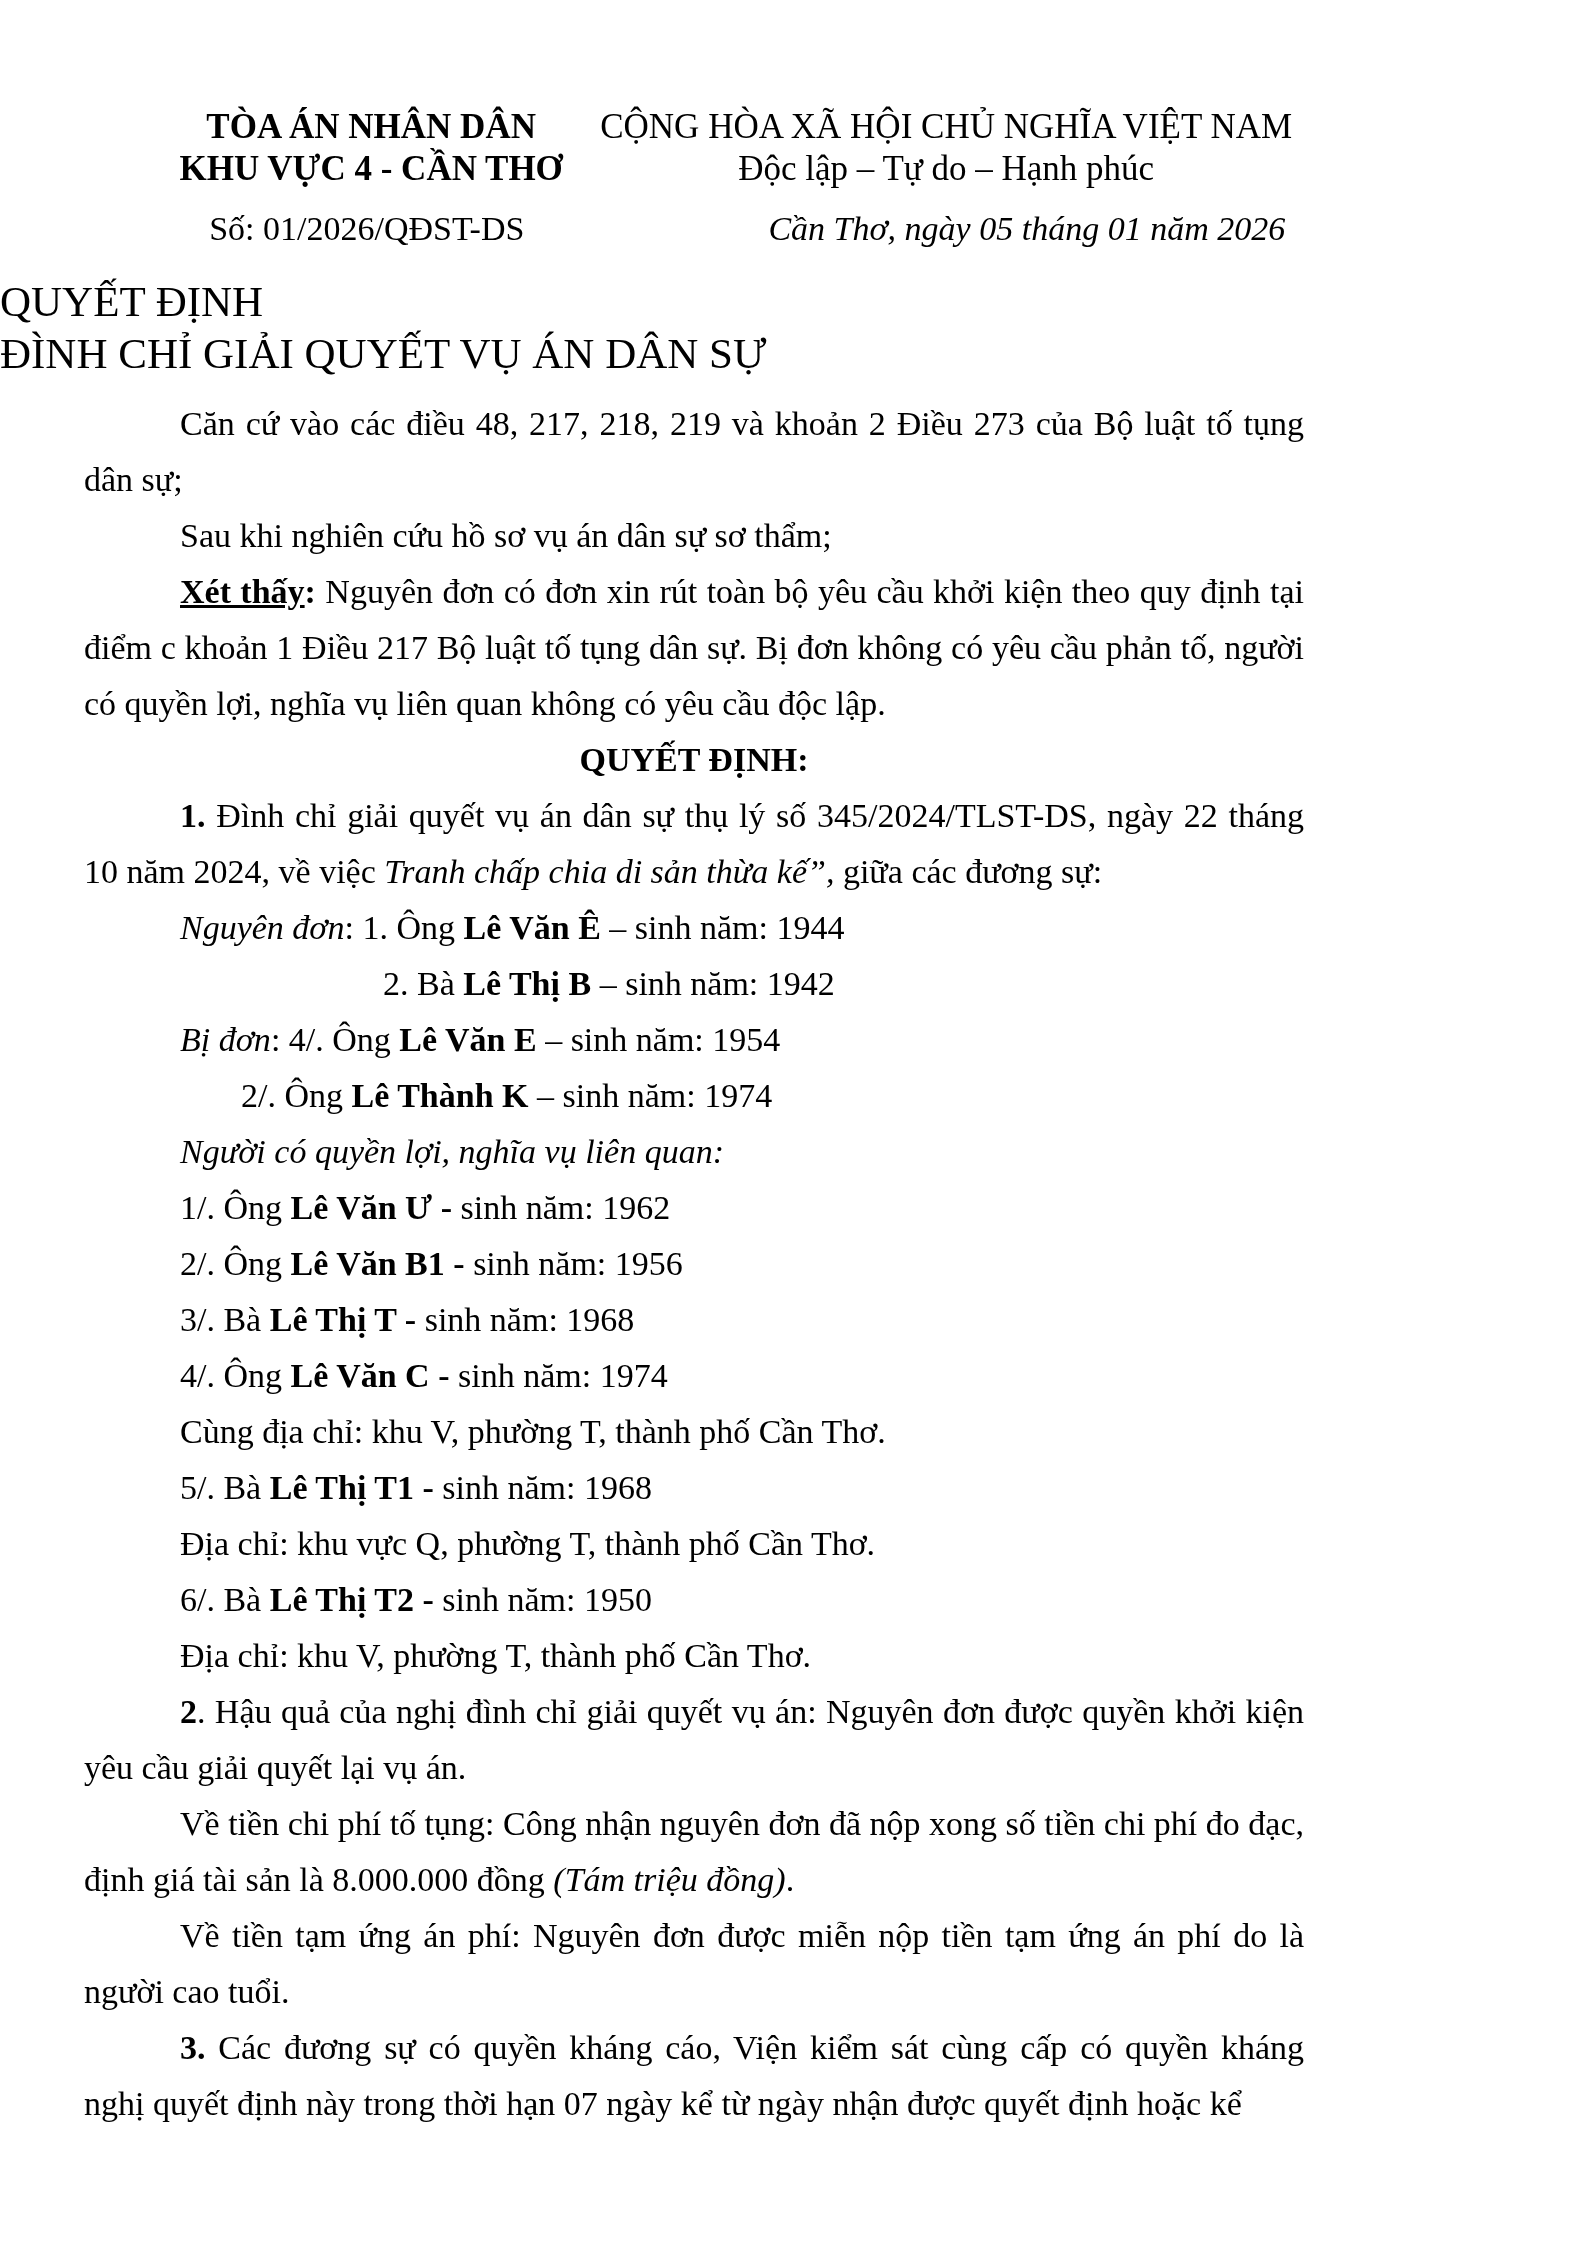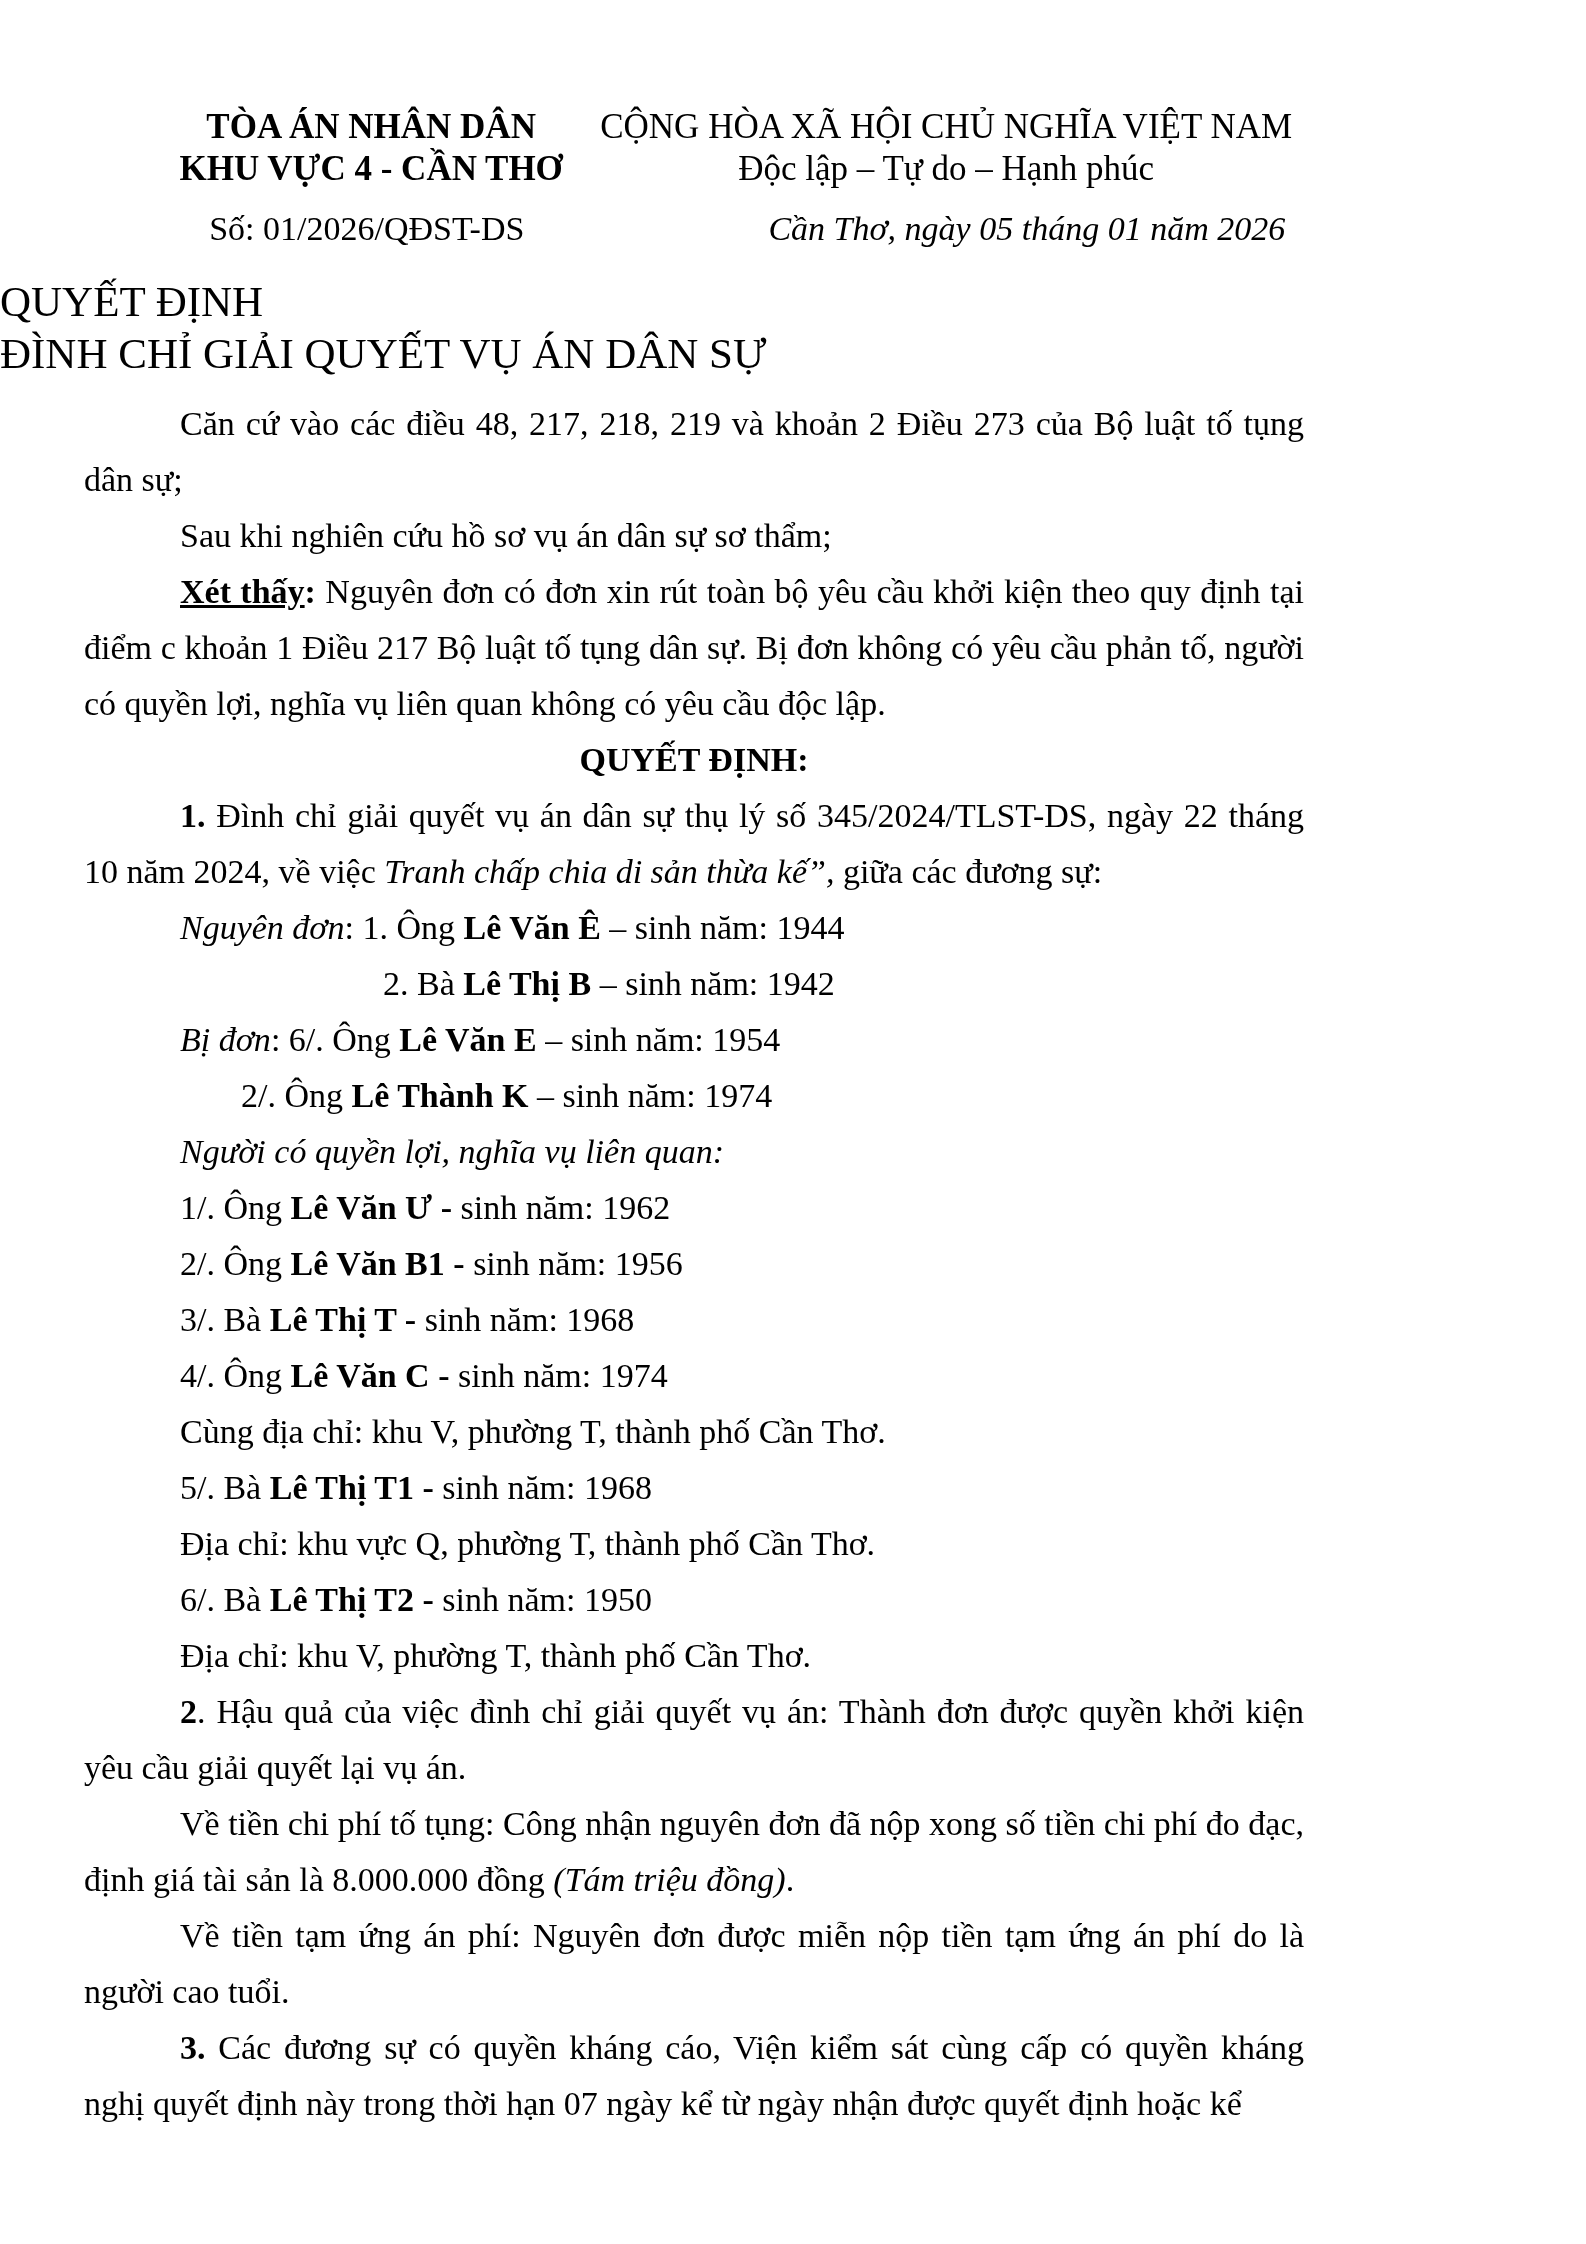--- a/index.html
+++ b/index.html
@@ -79,31 +79,31 @@
   </div>
 
   <div class="content">
     <p class="p-indent"><span class="s-n">Căn cứ vào các điều 48, 217, 218, 219 và khoản 2 Điều 273 của Bộ luật tố tụng dân sự;</span></p>
     <p class="p-indent"><span class="s-n">Sau khi nghiên cứu hồ sơ vụ án dân sự sơ thẩm;</span></p>
     <p class="p-indent"><span class="s-bu">Xét thấy</span><span class="s-b">:</span><span class="s-n"> Nguyên đơn có đơn xin rút toàn bộ yêu cầu khởi kiện theo quy định tại điểm c khoản 1 Điều 217 Bộ luật tố tụng dân sự. Bị đơn không có yêu cầu phản tố, người có quyền lợi, nghĩa vụ liên quan không có yêu cầu độc lập.</span></p>
     <p class="p-center"><span class="s-b">QUYẾT ĐỊNH:</span></p>
     <p class="p-indent"><span class="s-b">1.</span><span class="s-n"> Đình chỉ giải quyết vụ án dân sự thụ lý số 345/2024/TLST-DS, ngày 22 tháng 10 năm 2024, về việc </span><span class="s-i">Tranh chấp chia di sản thừa kế”,</span><span class="s-n"> giữa các đương sự:</span></p>
     <p class="p-indent"><span class="s-i">Nguyên đơn</span><span class="s-n">: 1. Ông </span><span class="s-b">Lê Văn Ê</span><span class="s-n"> – sinh năm: 1944</span></p>
     <p class="p-indent2"><span class="s-n">2. Bà </span><span class="s-b">Lê Thị B</span><span class="s-n"> – sinh năm: 1942</span></p>
-    <p class="p-indent"><span class="s-i">Bị đơn</span><span class="s-n">: 6/. Ông </span><span class="s-b">Lê Văn E</span><span class="s-n"> – sinh năm: 1954</span></p>
+    <p class="p-indent"><span class="s-i">Bị đơn</span><span class="s-n">: 4/. Ông </span><span class="s-b">Lê Văn E</span><span class="s-n"> – sinh năm: 1954</span></p>
     <p class="p-indent3"><span class="s-n">2/. Ông </span><span class="s-b">Lê Thành K</span><span class="s-n"> – sinh năm: 1974</span></p>
     <p class="p-indent"><span class="s-i">Người có quyền lợi, nghĩa vụ liên quan:</span></p>
     <p class="p-indent"><span class="s-n">1/. Ông </span><span class="s-b">Lê Văn Ư -</span><span class="s-n"> sinh năm: 1962</span></p>
     <p class="p-indent"><span class="s-n">2/. Ông </span><span class="s-b">Lê Văn B1 -</span><span class="s-n"> sinh năm: 1956</span></p>
     <p class="p-indent"><span class="s-n">3/. Bà </span><span class="s-b">Lê Thị T -</span><span class="s-n"> sinh năm: 1968</span></p>
     <p class="p-indent"><span class="s-n">4/. Ông </span><span class="s-b">Lê Văn C -</span><span class="s-n"> sinh năm: 1974</span></p>
     <p class="p-indent"><span class="s-n">Cùng địa chỉ: khu V, phường T, thành phố Cần Thơ.</span></p>
     <p class="p-indent"><span class="s-n">5/. Bà </span><span class="s-b">Lê Thị T1 -</span><span class="s-n"> sinh năm: 1968</span></p>
     <p class="p-indent"><span class="s-n">Địa chỉ: khu vực Q, phường T, thành phố Cần Thơ.</span></p>
     <p class="p-indent"><span class="s-n">6/. Bà </span><span class="s-b">Lê Thị T2 -</span><span class="s-n"> sinh năm: 1950</span></p>
     <p class="p-indent"><span class="s-n">Địa chỉ: khu V, phường T, thành phố Cần Thơ.</span></p>
-    <p class="p-indent"><span class="s-b">2</span><span class="s-n">. Hậu quả của việc đình chỉ giải quyết vụ án: Thành đơn được quyền khởi kiện yêu cầu giải quyết lại vụ án.</span></p>
+    <p class="p-indent"><span class="s-b">2</span><span class="s-n">. Hậu quả của nghị đình chỉ giải quyết vụ án: Nguyên đơn được quyền khởi kiện yêu cầu giải quyết lại vụ án.</span></p>
     <p class="p-indent"><span class="s-n">Về tiền chi phí tố tụng: Công nhận nguyên đơn đã nộp xong số tiền chi phí đo đạc, định giá tài sản là 8.000.000 đồng </span><span class="s-i">(Tám triệu đồng)</span><span class="s-n">.</span></p>
     <p class="p-indent"><span class="s-n">Về tiền tạm ứng án phí: Nguyên đơn được miễn nộp tiền tạm ứng án phí do là người cao tuổi.</span></p>
     <p class="p-indent"><span class="s-b">3.</span><span class="s-n"> Các đương sự có quyền kháng cáo, Viện kiểm sát cùng cấp có quyền kháng nghị quyết định này trong thời hạn 07 ngày kể từ ngày nhận được quyết định hoặc kể</span></p>
   </div>
 
 </div>
 
 </body></html>

